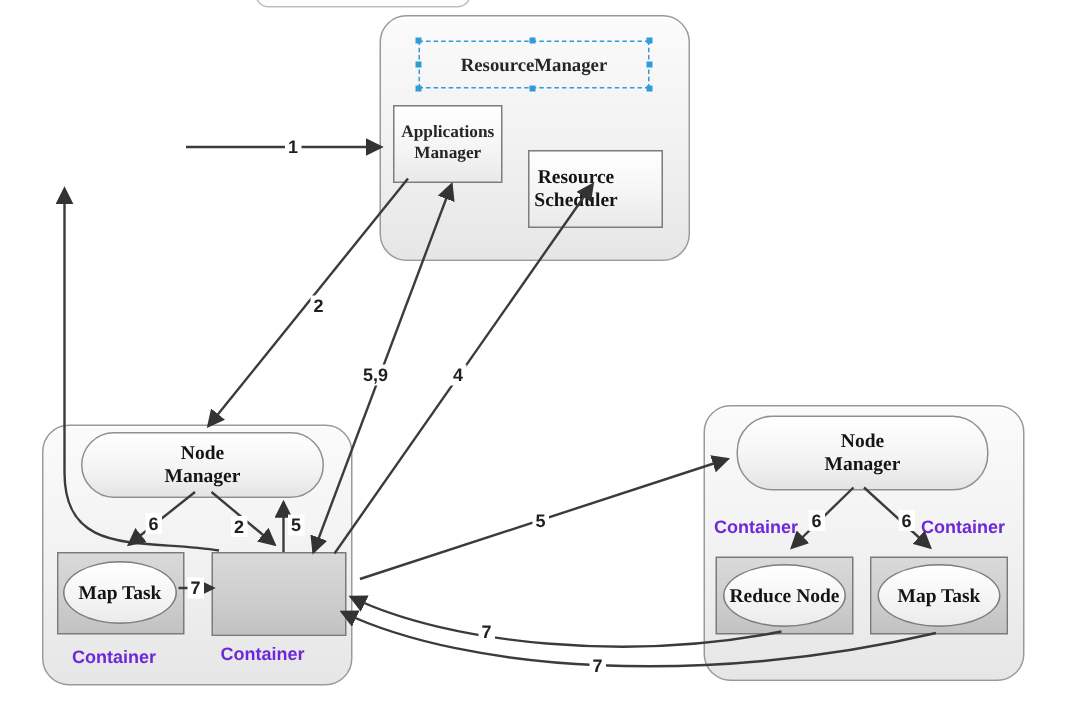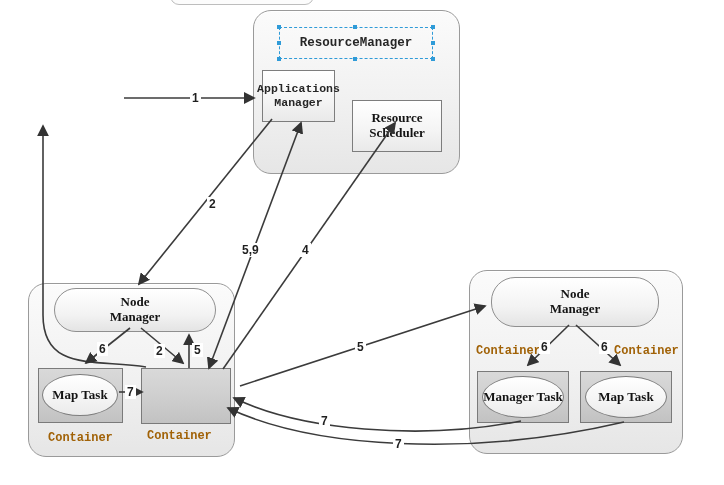--- a/index.html
+++ b/index.html
@@ -6,35 +6,35 @@
   #stage{position:relative;width:724px;height:485px;background:#ffffff;overflow:hidden;
          font-family:"Liberation Sans",sans-serif;}
   .container-shape{position:absolute;border:1.4px solid #9a9a9a;border-radius:18px;
         background:linear-gradient(180deg,#fbfbfb 0%,#f1f1f1 55%,#e6e6e6 100%);
         box-shadow:inset 0 1px 0 #ffffff;}
   .stadium{position:absolute;border:1.3px solid #8f8f8f;border-radius:24px;
         background:linear-gradient(180deg,#ffffff 0%,#f3f3f3 60%,#e4e4e4 100%);
         display:flex;align-items:center;justify-content:center;text-align:center;}
   .node-box{position:absolute;border:1.2px solid #7d7d7d;
         background:linear-gradient(180deg,#ffffff 0%,#f4f4f4 60%,#e9e9e9 100%);
-        display:flex;align-items:center;justify-content:center;text-align:center;}
+        display:flex;align-items:center;justify-content:flex-start;text-align:center;}
   .gray-box{position:absolute;border:1.2px solid #7a7a7a;
         background:linear-gradient(180deg,#d9d9d9 0%,#cfcfcf 50%,#c2c2c2 100%);}
   .ellipse{position:absolute;border:1.2px solid #7d7d7d;border-radius:50%;
         background:linear-gradient(180deg,#ffffff 0%,#f5f5f5 55%,#ebebeb 100%);
         display:flex;align-items:center;justify-content:center;text-align:center;}
   .txt-serif{font-family:"Liberation Serif","DejaVu Serif",serif;font-weight:600;
         font-size:13px;color:#141414;line-height:1.15;}
-  .txt-sans{font-family:Liberation Mono, monospace;font-weight:700;font-size:12px;
+  .txt-sans{font-family:Liberation Serif, serif;font-weight:700;font-size:12px;
         color:#262626;line-height:1.2;}
   .edge-label{position:absolute;font-family:"Liberation Sans",sans-serif;font-weight:700;
         font-size:12px;color:#1f1f1f;background:#ffffff;padding:0 2px;line-height:14px;
         text-align:center;z-index:8;}
-  .container-caption{position:absolute;font-family:Liberation Mono, monospace;
-        font-weight:700;font-size:12px;color:#a16207;z-index:4;}
+  .container-caption{position:absolute;font-family:Liberation Sans, sans-serif;
+        font-weight:700;font-size:12px;color:#6d28d9;z-index:4;}
   #connector-layer{position:absolute;left:0;top:0;z-index:6;pointer-events:none;}
   .dashed-select{position:absolute;border:1.4px dashed #2f9bd8;background:transparent;
         display:flex;align-items:center;justify-content:center;z-index:3;}
   .handle{position:absolute;width:4px;height:4px;background:#2f9bd8;}
   .shape-z{z-index:2;}
   .topcut{position:absolute;border:1px solid #bdbdbd;border-radius:9px;
         background:#fcfcfc;z-index:1;}
 </style>
 </head>
 <body>
@@ -78,21 +78,21 @@
   <div class="container-caption" style="left:147px;top:429px;">Container</div>
 
   <div class="container-shape shape-z" style="left:469px;top:270px;width:212px;height:182px;"></div>
   <div class="stadium shape-z" style="left:491px;top:277px;width:166px;height:48px;">
     <span class="txt-serif" style="display:inline-block;width:64px;">Node Manager</span>
   </div>
   <div class="container-caption" style="left:476px;top:344px;">Container</div>
   <div class="container-caption" style="left:614px;top:344px;">Container</div>
   <div class="gray-box shape-z" style="left:477px;top:371px;width:90px;height:50px;"></div>
   <div class="ellipse shape-z" style="left:482px;top:376px;width:80px;height:40px;">
-    <span class="txt-serif">Manager Task</span>
+    <span class="txt-serif">Reduce Node</span>
   </div>
   <div class="gray-box shape-z" style="left:580px;top:371px;width:90px;height:50px;"></div>
   <div class="ellipse shape-z" style="left:585px;top:376px;width:80px;height:40px;">
     <span class="txt-serif">Map Task</span>
   </div>
 
   <svg id="connector-layer" width="724" height="485" viewBox="0 0 724 485">
     <defs>
       <marker id="ah" viewBox="0 0 10 10" refX="8.5" refY="5" markerWidth="7.5" markerHeight="7.5" orient="auto">
           <path d="M0,0 L10,5 L0,10 z" fill="#333"></path>

